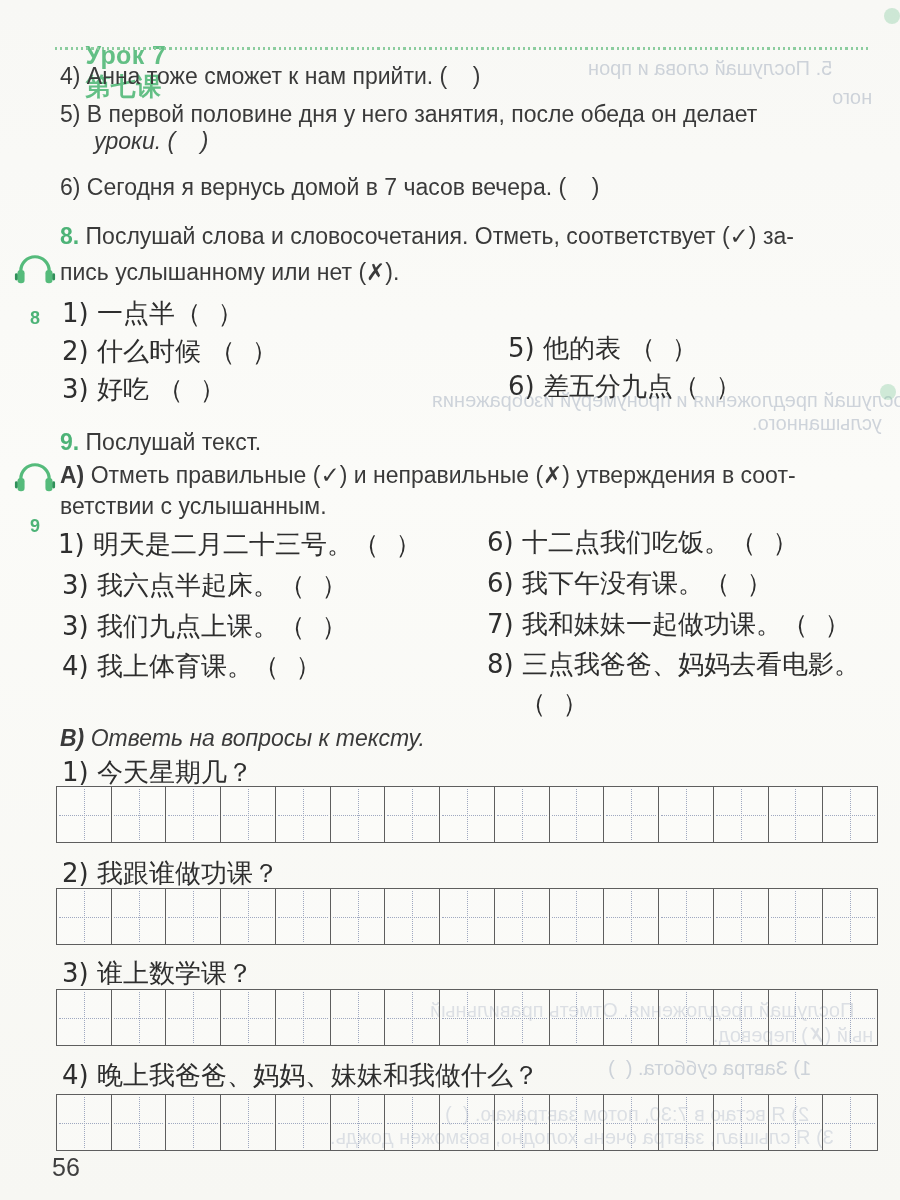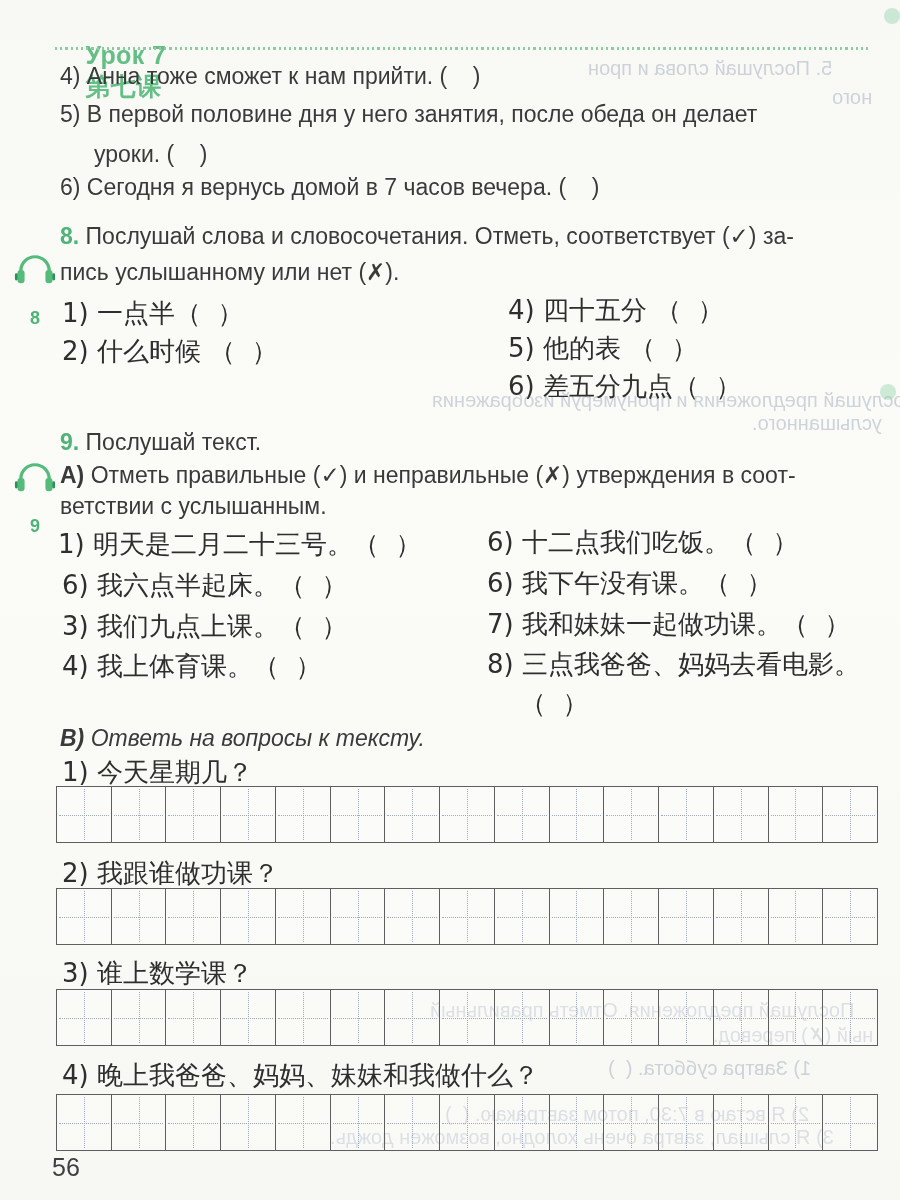--- a/index.html
+++ b/index.html
@@ -52,58 +52,58 @@
   <div class="bleed-dot" style="top:384px;left:880px;"></div>
 
   <div class="abs hdr">
     <span>Урок 7</span>
     <span class="zh-t">第七课</span>
   </div>
   <div class="abs dotline"></div>
 
   <div class="abs ru" style="left:60px;top:62px;">4) Анна тоже сможет к нам прийти. (    )</div>
   <div class="abs ru" style="left:60px;top:100px;">5) В первой половине дня у него занятия, после обеда он делает</div>
-  <div class="abs ru" style="left:94px;top:140px;">уроки. (    )</div>
+  <div class="abs ru" style="left:94px;top:127px;font-style:italic;">уроки. (    )</div>
   <div class="abs ru" style="left:60px;top:173px;">6) Сегодня я вернусь домой в 7 часов вечера. (    )</div>
 
   <div class="abs hp" style="left:12px;top:216px;">
     <svg width="44" height="36" viewBox="0 0 44 38">
       <path d="M7 25 v-5 a15 15 0 0 1 30 0 v5" fill="none" stroke="#55bb7b" stroke-width="3.4" stroke-linecap="round"></path>
       <rect x="3.5" y="19" width="7.5" height="14" rx="3.5" fill="#55bb7b"></rect>
       <rect x="33" y="19" width="7.5" height="14" rx="3.5" fill="#55bb7b"></rect>
       <rect x="0.8" y="22.5" width="3" height="7.5" rx="1.5" fill="#2f9059"></rect>
       <rect x="40.2" y="22.5" width="3" height="7.5" rx="1.5" fill="#2f9059"></rect>
     </svg>
     <span class="track">8</span>
   </div>
   <div class="abs ru" style="left:60px;top:222px;width:800px;"><span class="green-num">8.</span> <span>Послушай слова и словосочетания. Отметь, соответствует (✓) за-</span></div>
   <div class="abs ru" style="left:60px;top:258px;width:800px;">пись услышанному или нет (✗).</div>
 
   <div class="abs zh" style="left:62px;top:296px;">1) 一点半（  ）</div>
   <div class="abs zh" style="left:62px;top:334px;">2) 什么时候 （  ）</div>
-  <div class="abs zh" style="left:508px;top:293px;">4) 四十五分 （  ）</div>
+  <div class="abs zh" style="left:62px;top:372px;">3) 好吃 （  ）</div>
   <div class="abs zh" style="left:508px;top:331px;">5) 他的表 （  ）</div>
   <div class="abs zh" style="left:508px;top:369px;">6) 差五分九点（  ）</div>
 
   <div class="abs hp" style="left:12px;top:424px;">
     <svg width="44" height="36" viewBox="0 0 44 38">
       <path d="M7 25 v-5 a15 15 0 0 1 30 0 v5" fill="none" stroke="#55bb7b" stroke-width="3.4" stroke-linecap="round"></path>
       <rect x="3.5" y="19" width="7.5" height="14" rx="3.5" fill="#55bb7b"></rect>
       <rect x="33" y="19" width="7.5" height="14" rx="3.5" fill="#55bb7b"></rect>
       <rect x="0.8" y="22.5" width="3" height="7.5" rx="1.5" fill="#2f9059"></rect>
       <rect x="40.2" y="22.5" width="3" height="7.5" rx="1.5" fill="#2f9059"></rect>
     </svg>
     <span class="track">9</span>
   </div>
   <div class="abs ru" style="left:60px;top:428px;"><span class="green-num">9.</span> <span>Послушай текст.</span></div>
   <div class="abs ru" style="left:60px;top:461px;width:810px;"><span class="bold">А)</span> <span>Отметь правильные (✓) и неправильные (✗) утверждения в соот-</span></div>
   <div class="abs ru" style="left:60px;top:492px;width:810px;">ветствии с услышанным.</div>
 
   <div class="abs zh" style="left:58px;top:527px;">1) 明天是二月二十三号。（  ）</div>
-  <div class="abs zh" style="left:62px;top:568px;">6) 我六点半起床。（  ）</div>
+  <div class="abs zh" style="left:62px;top:568px;">3) 我六点半起床。（  ）</div>
   <div class="abs zh" style="left:62px;top:609px;">3) 我们九点上课。（  ）</div>
   <div class="abs zh" style="left:62px;top:649px;">4) 我上体育课。（  ）</div>
   <div class="abs zh" style="left:487px;top:525px;">6) 十二点我们吃饭。（  ）</div>
   <div class="abs zh" style="left:487px;top:566px;">6) 我下午没有课。（  ）</div>
   <div class="abs zh" style="left:487px;top:607px;">7) 我和妹妹一起做功课。（  ）</div>
   <div class="abs zh" style="left:487px;top:647px;">8) 三点我爸爸、妈妈去看电影。</div>
   <div class="abs zh" style="left:520px;top:686px;">（  ）</div>
 
   <div class="abs ru" style="left:60px;top:724px;font-style:italic;"><span class="bold">B)</span> <span>Ответь на вопросы к тексту.</span></div>
 

